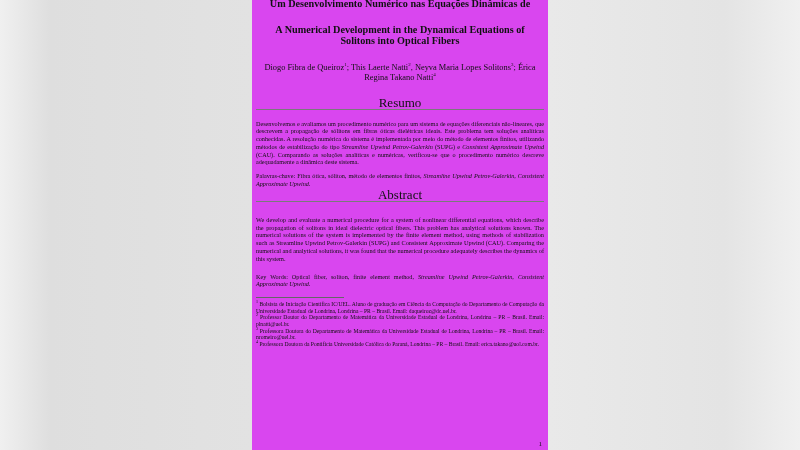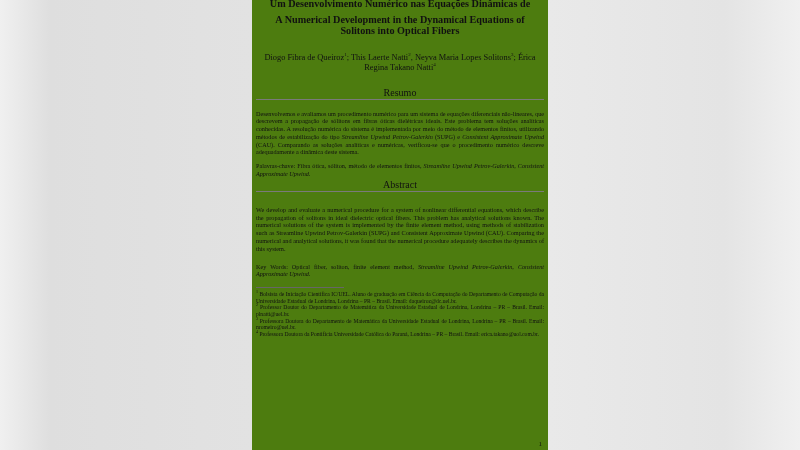--- a/index.html
+++ b/index.html
@@ -9,35 +9,35 @@
     position:relative;
     font-family: "Liberation Serif", "DejaVu Serif", serif;
     color:#111;
   }
   .bg-left { position:absolute; left:0; top:0; width:252px; height:450px;
     background: linear-gradient(90deg, #f0f0f0 0%, #dedede 20%, #e2e2e2 100%); }
   .bg-right { position:absolute; left:548px; top:0; width:252px; height:450px;
     background: linear-gradient(270deg, #f0f0f0 0%, #e4e4e4 30%, #e9e9e9 100%); }
   .page {
     position:absolute; left:252px; top:0; width:296px; height:450px;
-    background:#4d7c0f;
+    background:#d946ef;
     box-sizing:border-box; padding:0 4px 0 4px;
   }
   .title {
     text-align:center; font-weight:bold; font-size:10.2px; line-height:11.5px;
     margin:0;
   }
   .title.pt { margin-top:-2px; }
-  .title.en { margin-top:4px; }
+  .title.en { margin-top:14px; }
   .authors {
     text-align:center; font-size:8.4px; line-height:10px; margin-top:16px;
   }
   .authors sup { font-size:5px; vertical-align:super; line-height:0; }
   .sec-head {
-    text-align:center; font-size:10px; line-height:10px;
+    text-align:center; font-size:13px; line-height:10px;
     border-bottom:1px solid #7a7a7a; padding-bottom:1px;
   }
   .sec-head.resumo { margin-top:15px; }
   .sec-head.abstract { margin-top:2px;font-family:Liberation Serif, serif; }
   p.body {
     margin:0; text-align:justify; font-size:6.2px; line-height:7.8px;
     text-align-last:left;
   }
   p.resumo-text { margin-top:10px; }
   p.keywords-pt { margin-top:6px; }

